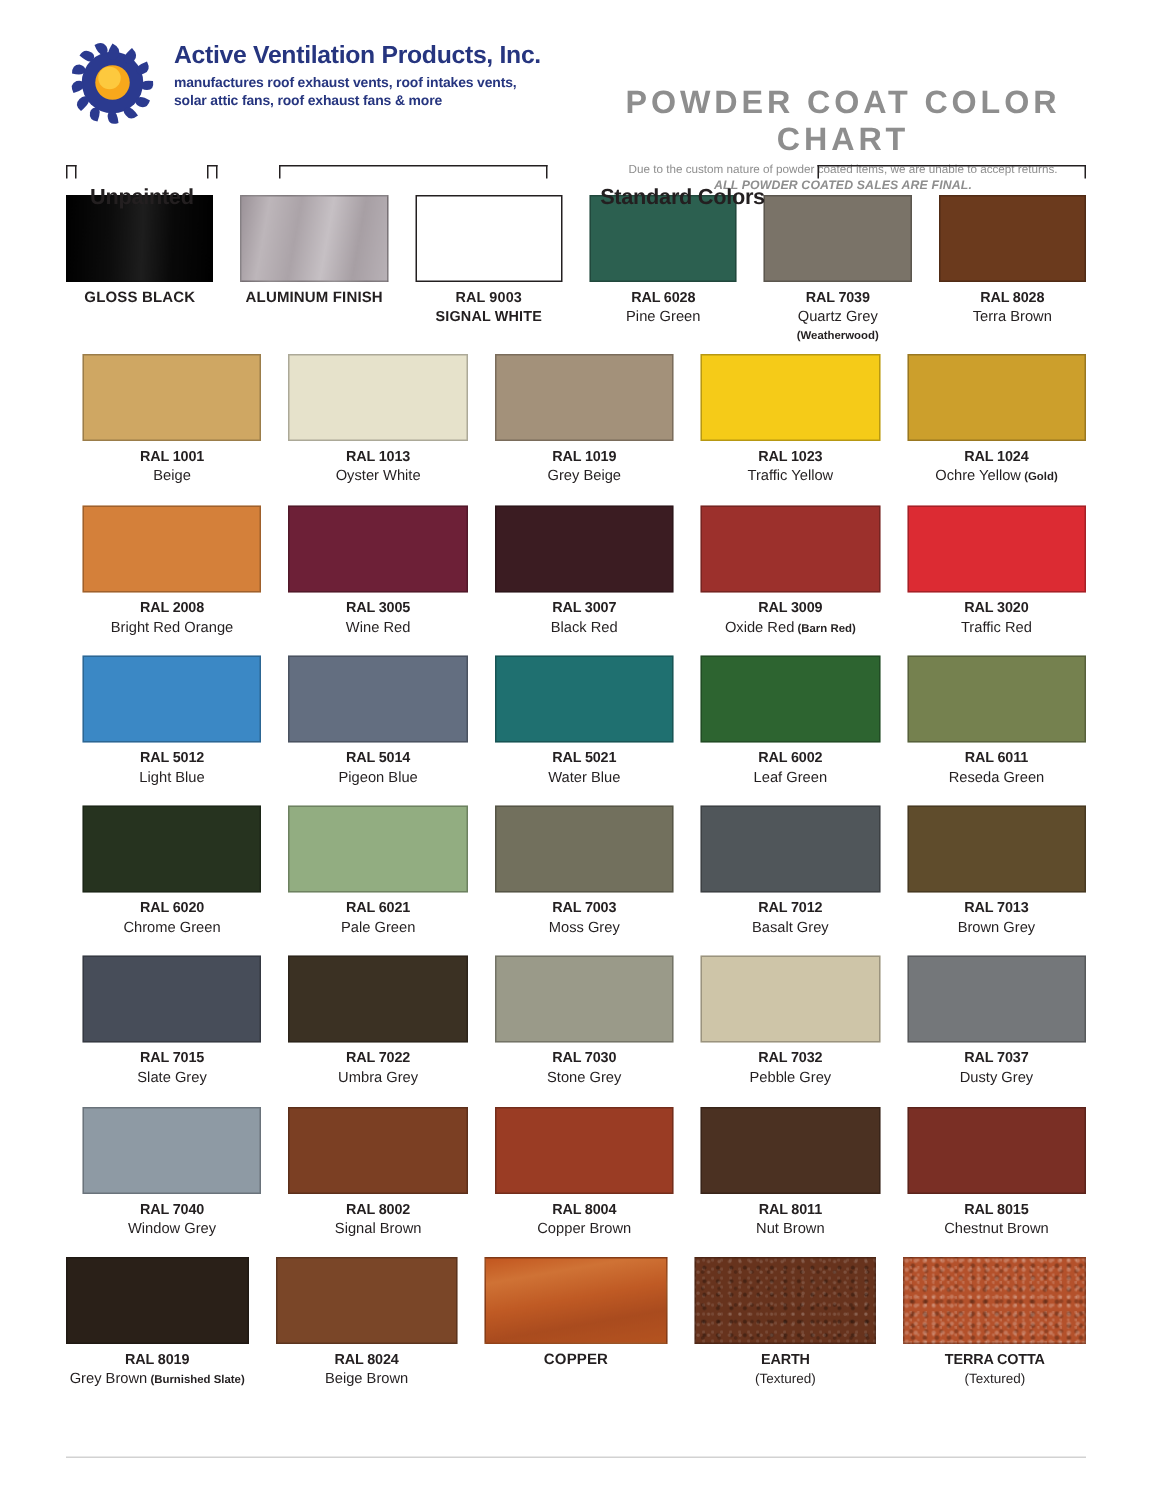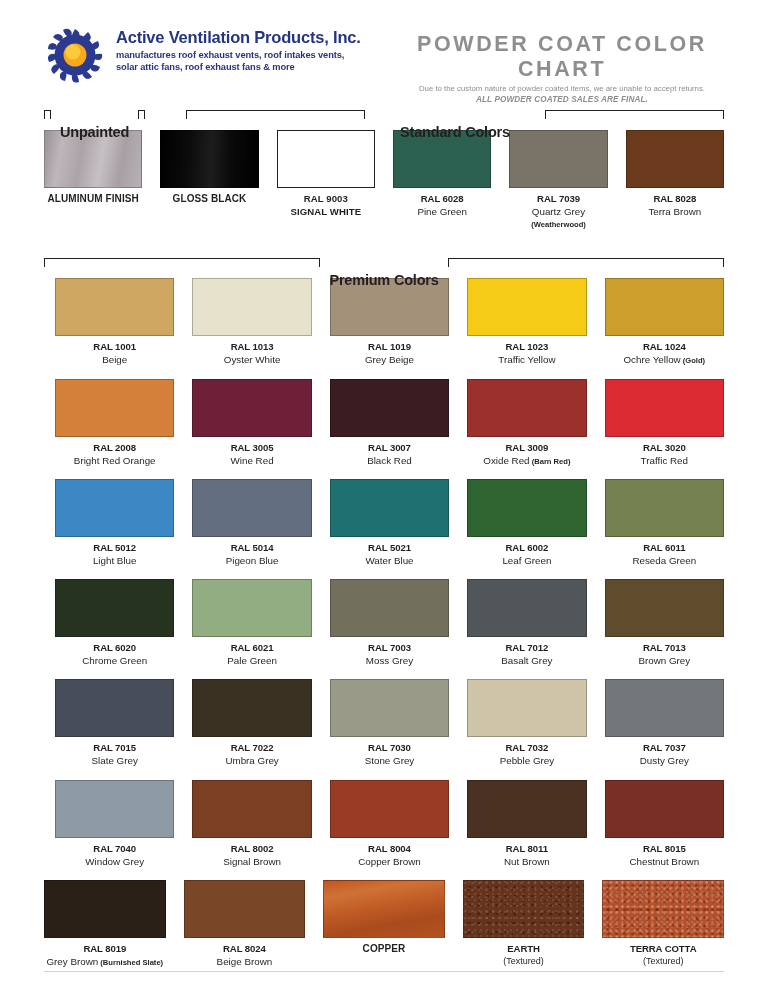--- a/index.html
+++ b/index.html
@@ -60,20 +60,21 @@
     flex: 1;
     text-align: center;
     padding-top: 10px;
     padding-right: 8px;
   }
   .chart-title {
     font-size: 21.5px;
     font-weight: bold;
     letter-spacing: 2.6px;
     color: #8e8e8e;
+    margin-top: 24px;
   }
   .chart-note {
     font-size: 7.8px;
     color: #8e8e8e;
     margin-top: 1px;
     line-height: 1.5;
   }
   .chart-note-final {
     font-size: 8.2px;
     color: #8e8e8e;
@@ -269,29 +270,29 @@
     </div>
     <div style="display:flex;align-items:center;flex:1;margin-left:14px;gap:26px;">
       <div class="bracket"></div>
       <div class="section-label">Standard Colors</div>
       <div class="bracket"></div>
     </div>
   </div>
 
   <div class="grid grid-6" id="top-row" style="margin-top:6px;">
       <div class="cell">
+        <div class="swatch tex-gloss"></div>
+        <div class="cap upper">
+          <span class="code">GLOSS BLACK</span>
+        </div>
+      </div>
+      <div class="cell">
         <div class="swatch tex-alum"></div>
         <div class="cap upper">
           <span class="code">ALUMINUM FINISH</span>
-        </div>
-      </div>
-      <div class="cell">
-        <div class="swatch tex-gloss"></div>
-        <div class="cap upper">
-          <span class="code">GLOSS BLACK</span>
         </div>
       </div>
       <div class="cell">
         <div class="swatch white-chip" style="background: rgb(255, 255, 255);"></div>
         <div class="cap two-line-bold">
           <span class="code">RAL 9003</span>
           <span class="nm">SIGNAL WHITE</span>
         </div>
       </div>
       <div class="cell">
@@ -310,25 +311,20 @@
       </div>
       <div class="cell">
         <div class="swatch " style="background: rgb(107, 58, 29);"></div>
         <div class="cap ">
           <span class="code">RAL 8028</span>
           <span class="nm">Terra Brown</span>
         </div>
       </div>
     </div>
 
-  <div class="section-head" style="margin-top:14px;">
-    <div class="bracket"></div>
-    <div class="section-label">Premium Colors</div>
-    <div class="bracket"></div>
-  </div>
 
   <div id="premium-rows" style="margin-top:6px;padding-left:11px;">
       <div class="grid grid-5" style="margin-top: 0px;">
         <div class="cell">
           <div class="swatch " style="background: rgb(207, 167, 99);"></div>
           <div class="cap ">
             <span class="code">RAL 1001</span>
             <span class="nm">Beige</span>
           </div>
         </div>

